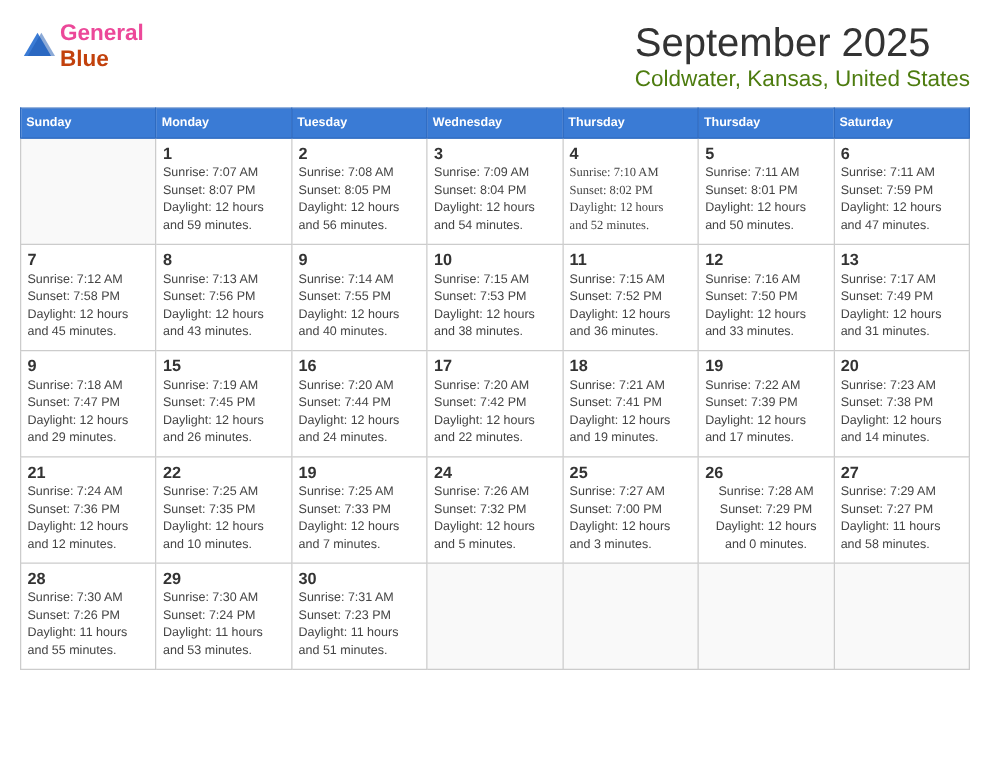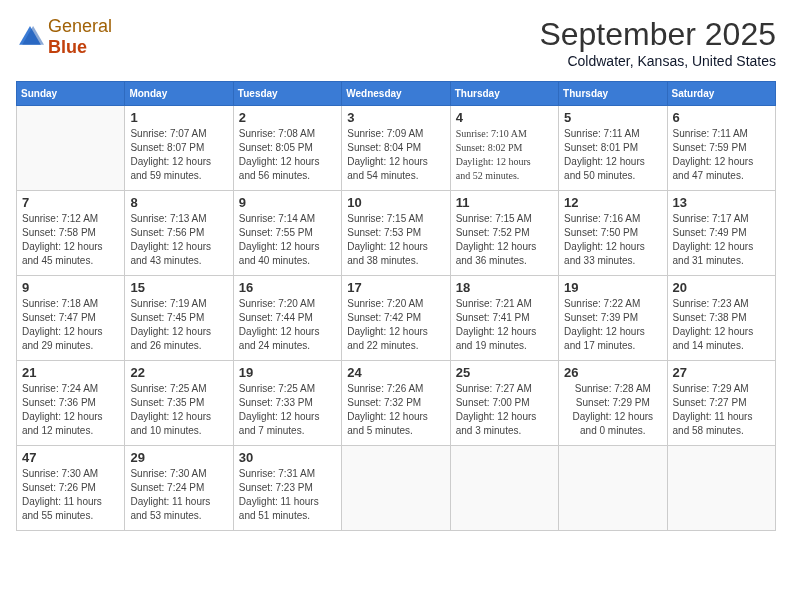--- a/index.html
+++ b/index.html
@@ -16,43 +16,42 @@
       align-items: flex-start;
       margin-bottom: 12px;
     }
     .logo {
       display: flex;
       align-items: center;
       gap: 4px;
     }
     .logo-text-general {
       font-size: 18px;
-      font-weight: normal;
-      color: #a16207;
+      font-weight: bold;
+      color: #ec4899;
     }
     .logo-text-blue {
       font-size: 18px;
       font-weight: bold;
       color: #c2410c;
     }
     .logo-icon {
       width: 28px;
       height: 28px;
     }
     .title-block {
-      text-align: right;
     }
     .month-title {
       font-size: 32px;
       font-weight: normal;
       color: #333;
     }
     .subtitle {
-      font-size: 14px;
-      color: #0f172a;
+      font-size: 18px;
+      color: #4d7c0f;
     }
     .calendar {
       width: 100%;
       border-collapse: collapse;
       border: 1px solid #ccc;
     }
     .calendar th {
       background: #3a7bd5;
       color: #fff;
       font-size: 10px;
@@ -315,21 +314,21 @@
         <td>
           <div class="day-number">27</div>
           <div class="day-info" style="white-space: pre-line;">Sunrise: 7:29 AM
 Sunset: 7:27 PM
 Daylight: 11 hours
 and 58 minutes.</div>
         </td>
       </tr>
       <tr class="week-row">
         <td>
-          <div class="day-number">47</div>
+          <div class="day-number">28</div>
           <div class="day-info" style="white-space: pre-line;">Sunrise: 7:30 AM
 Sunset: 7:26 PM
 Daylight: 11 hours
 and 55 minutes.</div>
         </td>
         <td>
           <div class="day-number">29</div>
           <div class="day-info" style="white-space: pre-line;">Sunrise: 7:30 AM
 Sunset: 7:24 PM
 Daylight: 11 hours

